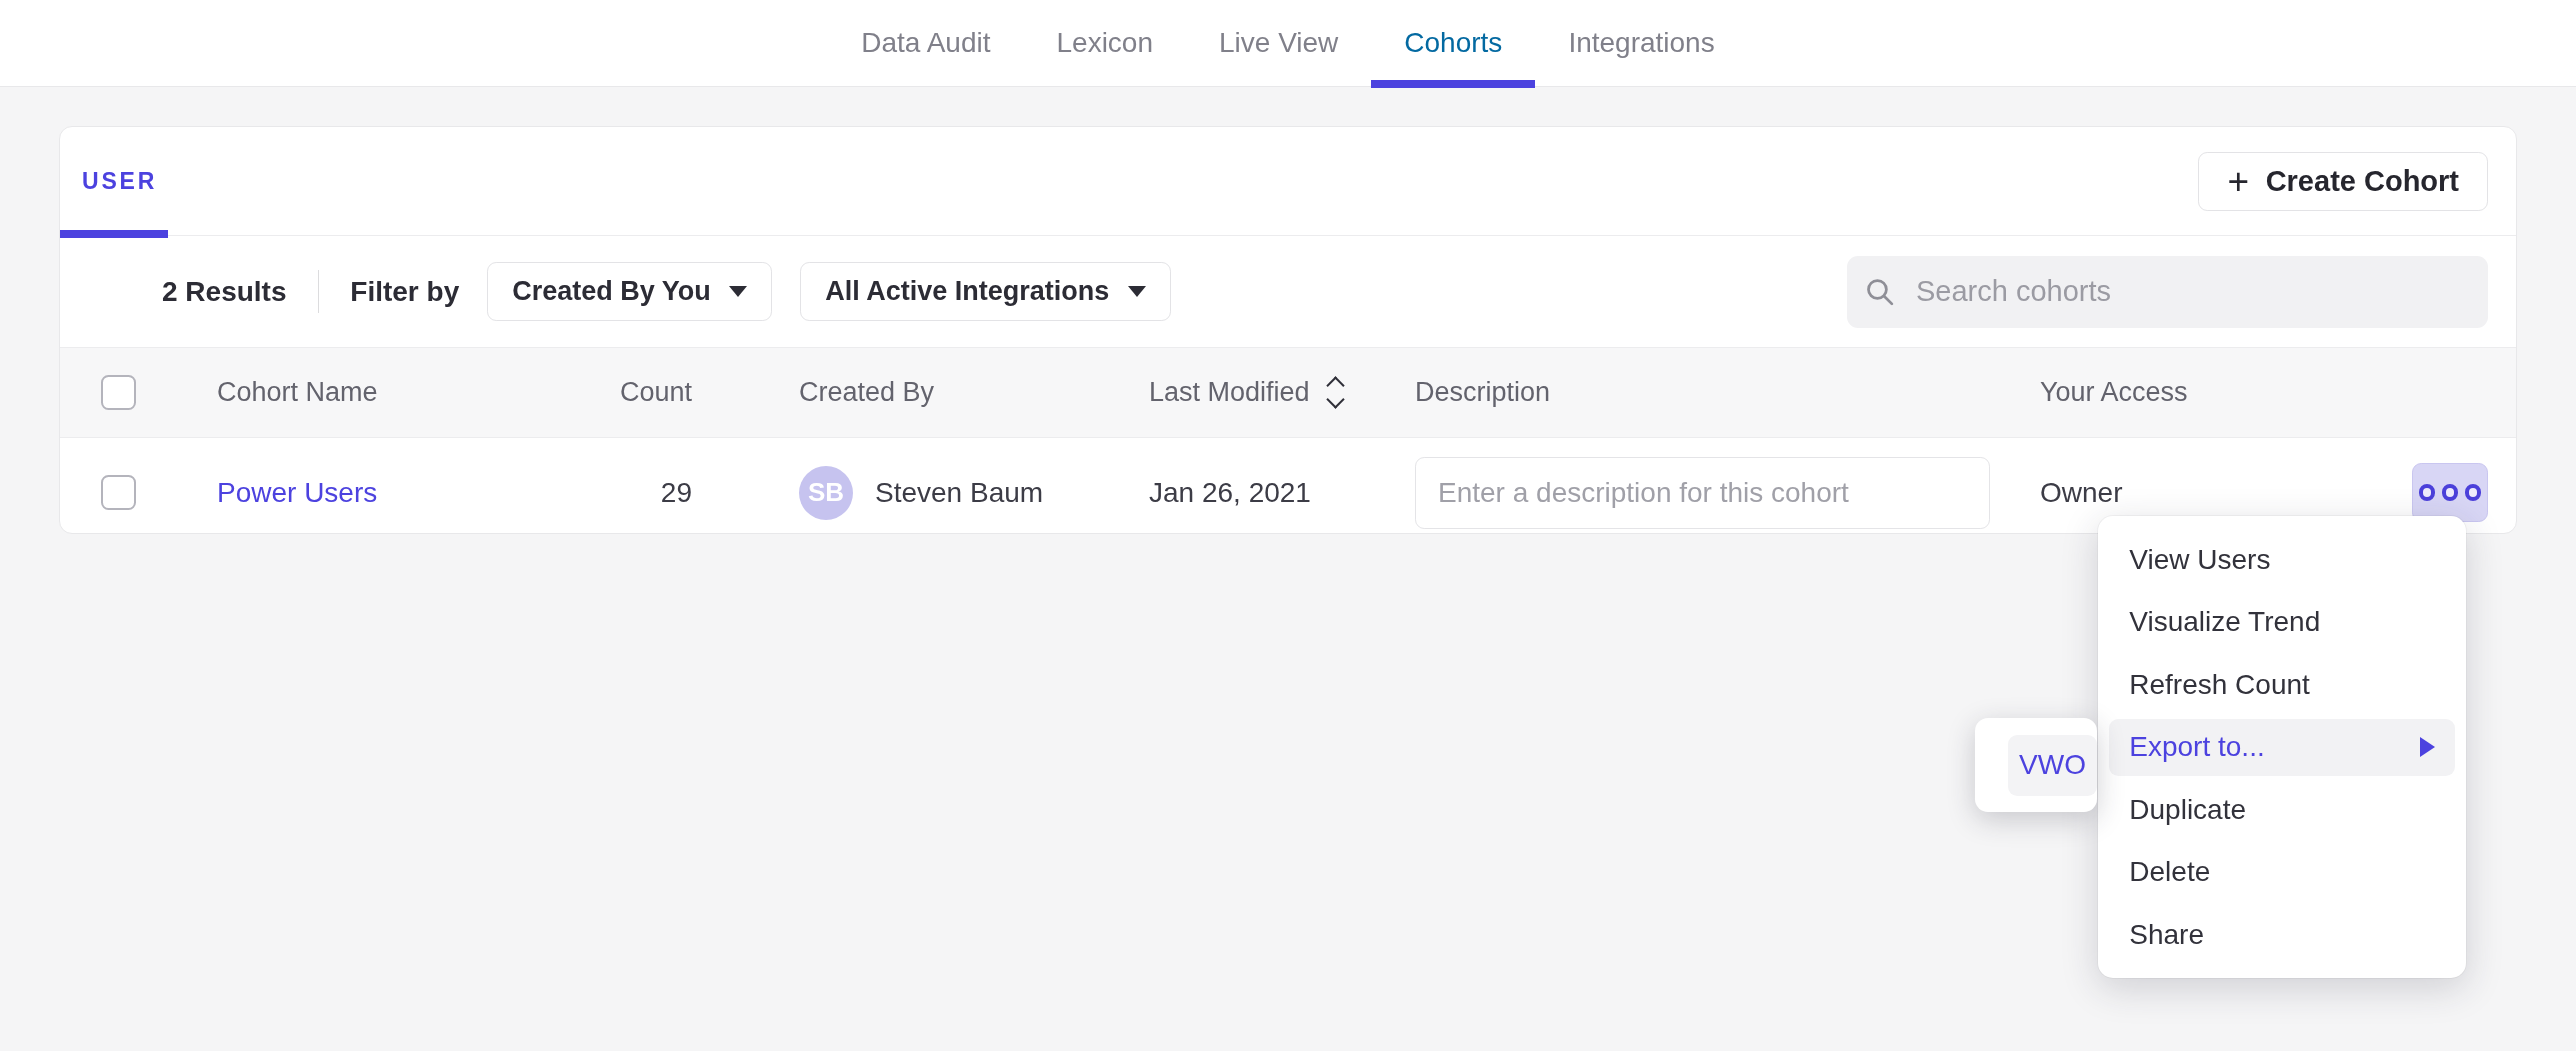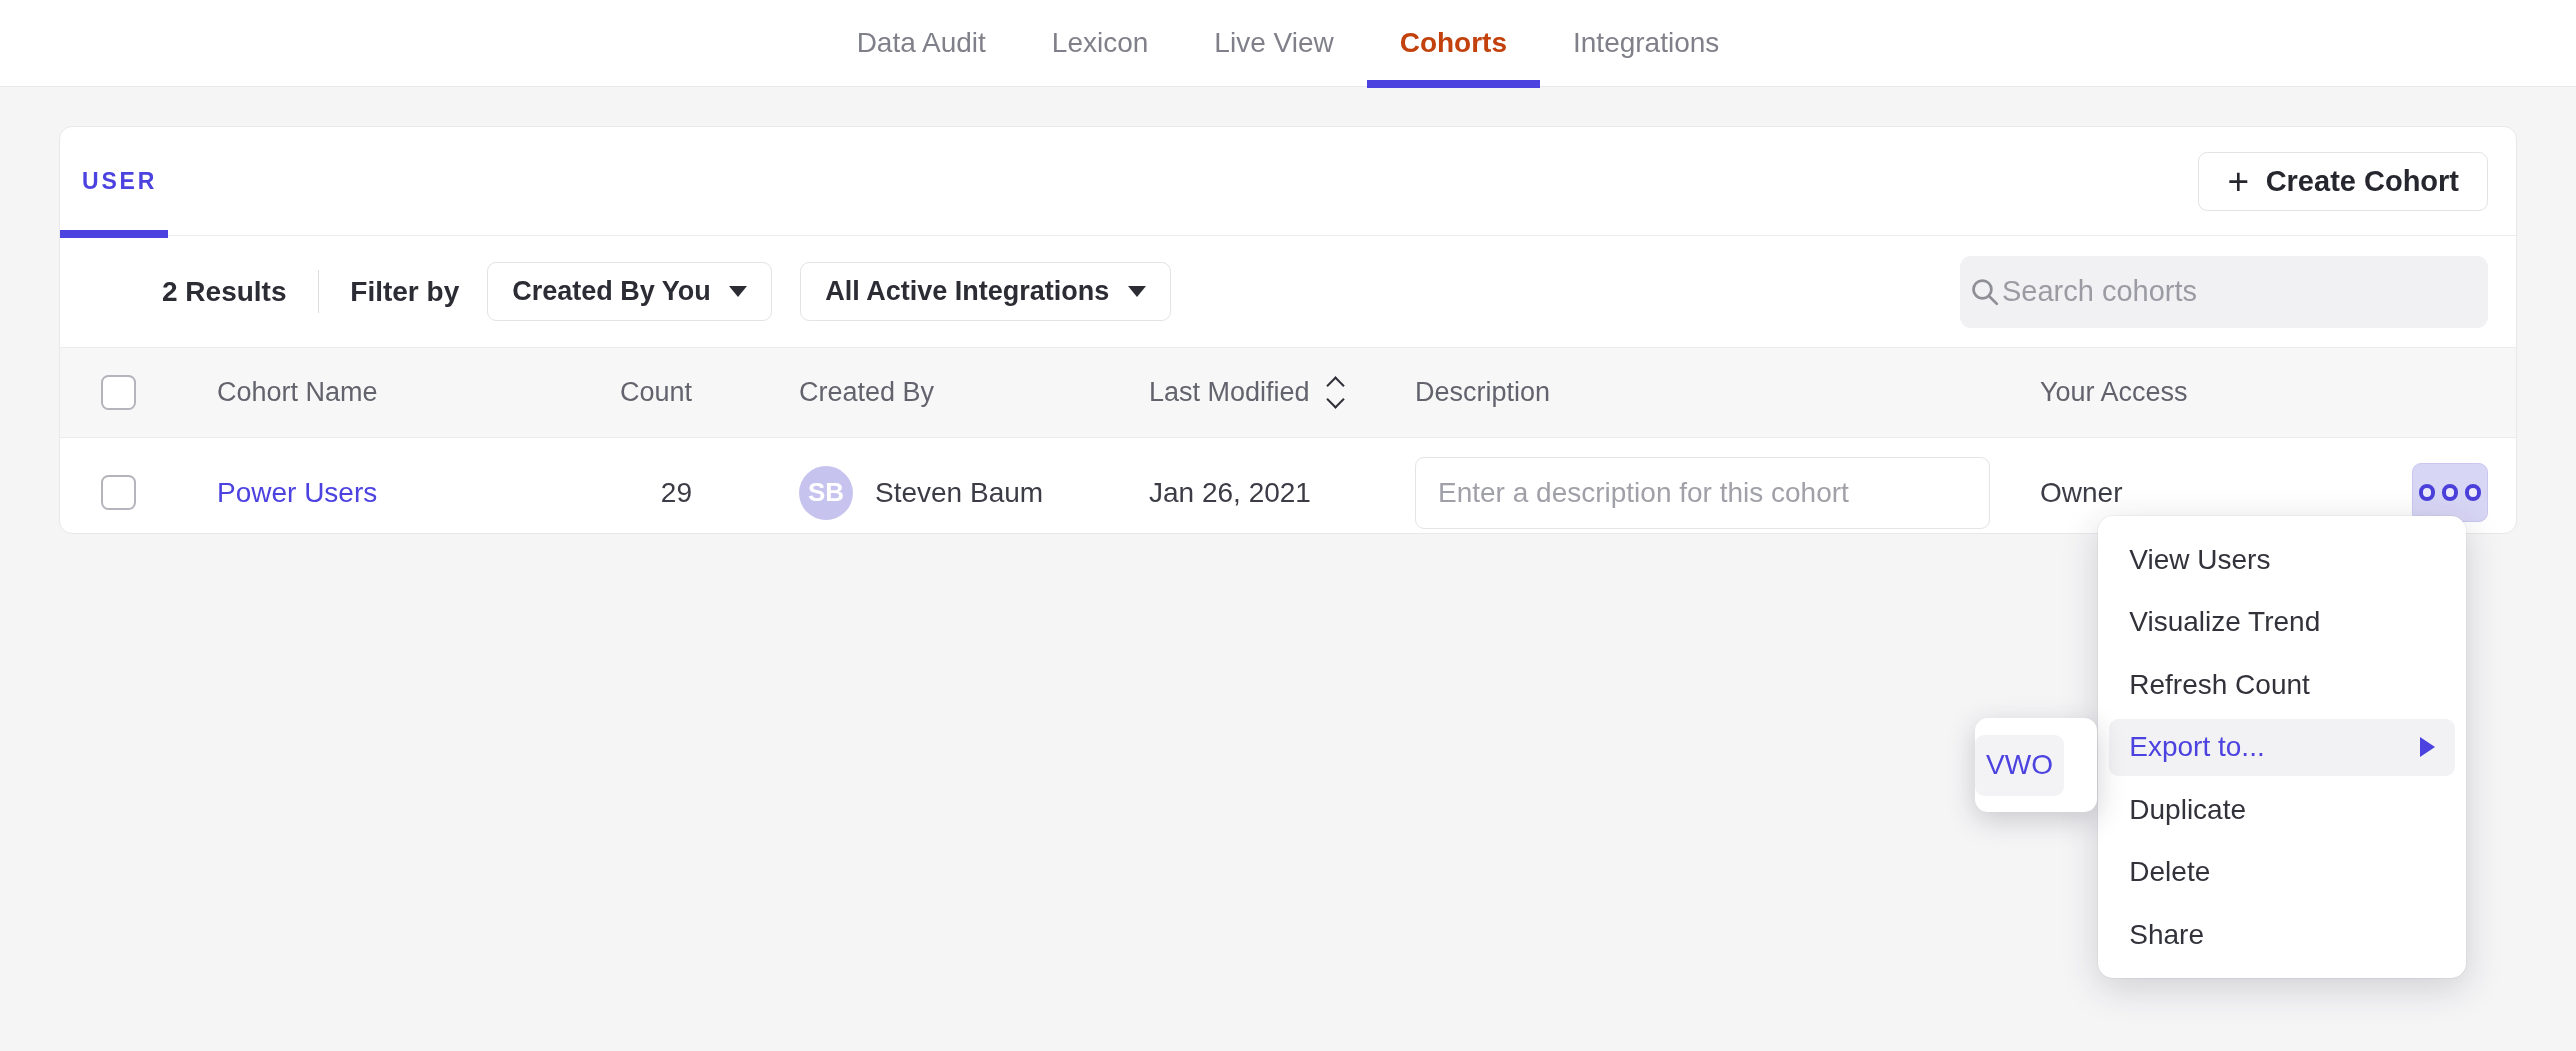--- a/index.html
+++ b/index.html
@@ -15,21 +15,21 @@
   
   .topbar {
     height: 87px; background: #ffffff; border-bottom: 1.8px solid #e8e8ea;
     display: flex; justify-content: center; align-items: stretch;
   }
   .topnav { display: flex; }
   .tab {
     display: flex; align-items: center; padding: 0 33px;
     font-size: 28px; color: #80808a; position: relative; cursor: pointer;
   }
-  .tab.active { color: #c2410c; font-weight: 700; }
+  .tab.active { color: #0369a1; font-weight: 400; }
   .tab.active::after {
     content: ""; position: absolute; left: 0; right: 0; bottom: -1.8px;
     height: 7.4px; background: #4c42df;
   }
 
   
   .card {
     margin: 39px 59px 0; background: #ffffff;
     border: 1.8px solid #e8e8ea; border-radius: 13px;
     height: 408px;
@@ -69,22 +69,22 @@
     font-family: inherit; font-size: 27px; font-weight: 700; color: #2c2c35;
     margin-right: 28px; cursor: pointer;
   }
   .caret-down {
     width: 0; height: 0;
     border-left: 9.2px solid transparent; border-right: 9.2px solid transparent;
     border-top: 11px solid #2c2c35;
   }
   .spacer { flex: 1; }
   .search-box {
-    width: 528px; height: 72px; background: #f1f1f3; border-radius: 11px;
-    display: flex; align-items: center; gap: 1px; padding: 0 8px;
+    width: 641px; height: 72px; background: #f1f1f3; border-radius: 11px;
+    display: flex; align-items: center; gap: 20px; padding: 0 16px;
   }
   .search-box input {
     flex: 1; border: none; outline: none; background: transparent;
     font-family: inherit; font-size: 29px; color: #3c3c46;
   }
   .search-box input::placeholder { color: #9b9ba3; }
 
   
   .grid {
     display: grid;
@@ -149,21 +149,21 @@
     width: 0; height: 0;
     border-top: 10.2px solid transparent; border-bottom: 10.2px solid transparent;
     border-left: 15.7px solid #4c42df;
   }
 
   
   .submenu {
     position: absolute; left: 1975px; top: 718px; width: 122px; height: 94px;
     background: #ffffff; border-radius: 13px;
     box-shadow: 0 7.4px 28px rgba(40,40,60,.22);
-    display: flex; align-items: center; justify-content: flex-start;
+    display: flex; align-items: center; justify-content: flex-end;
   }
   .submenu-item {
     width: 89px; height: 61px; border-radius: 9.2px; background: #f3f3f5;
     display: flex; align-items: center; justify-content: center;
     font-size: 28px; color: #4c42df; cursor: pointer;
   }
 </style>
 </head>
 <body>
 

